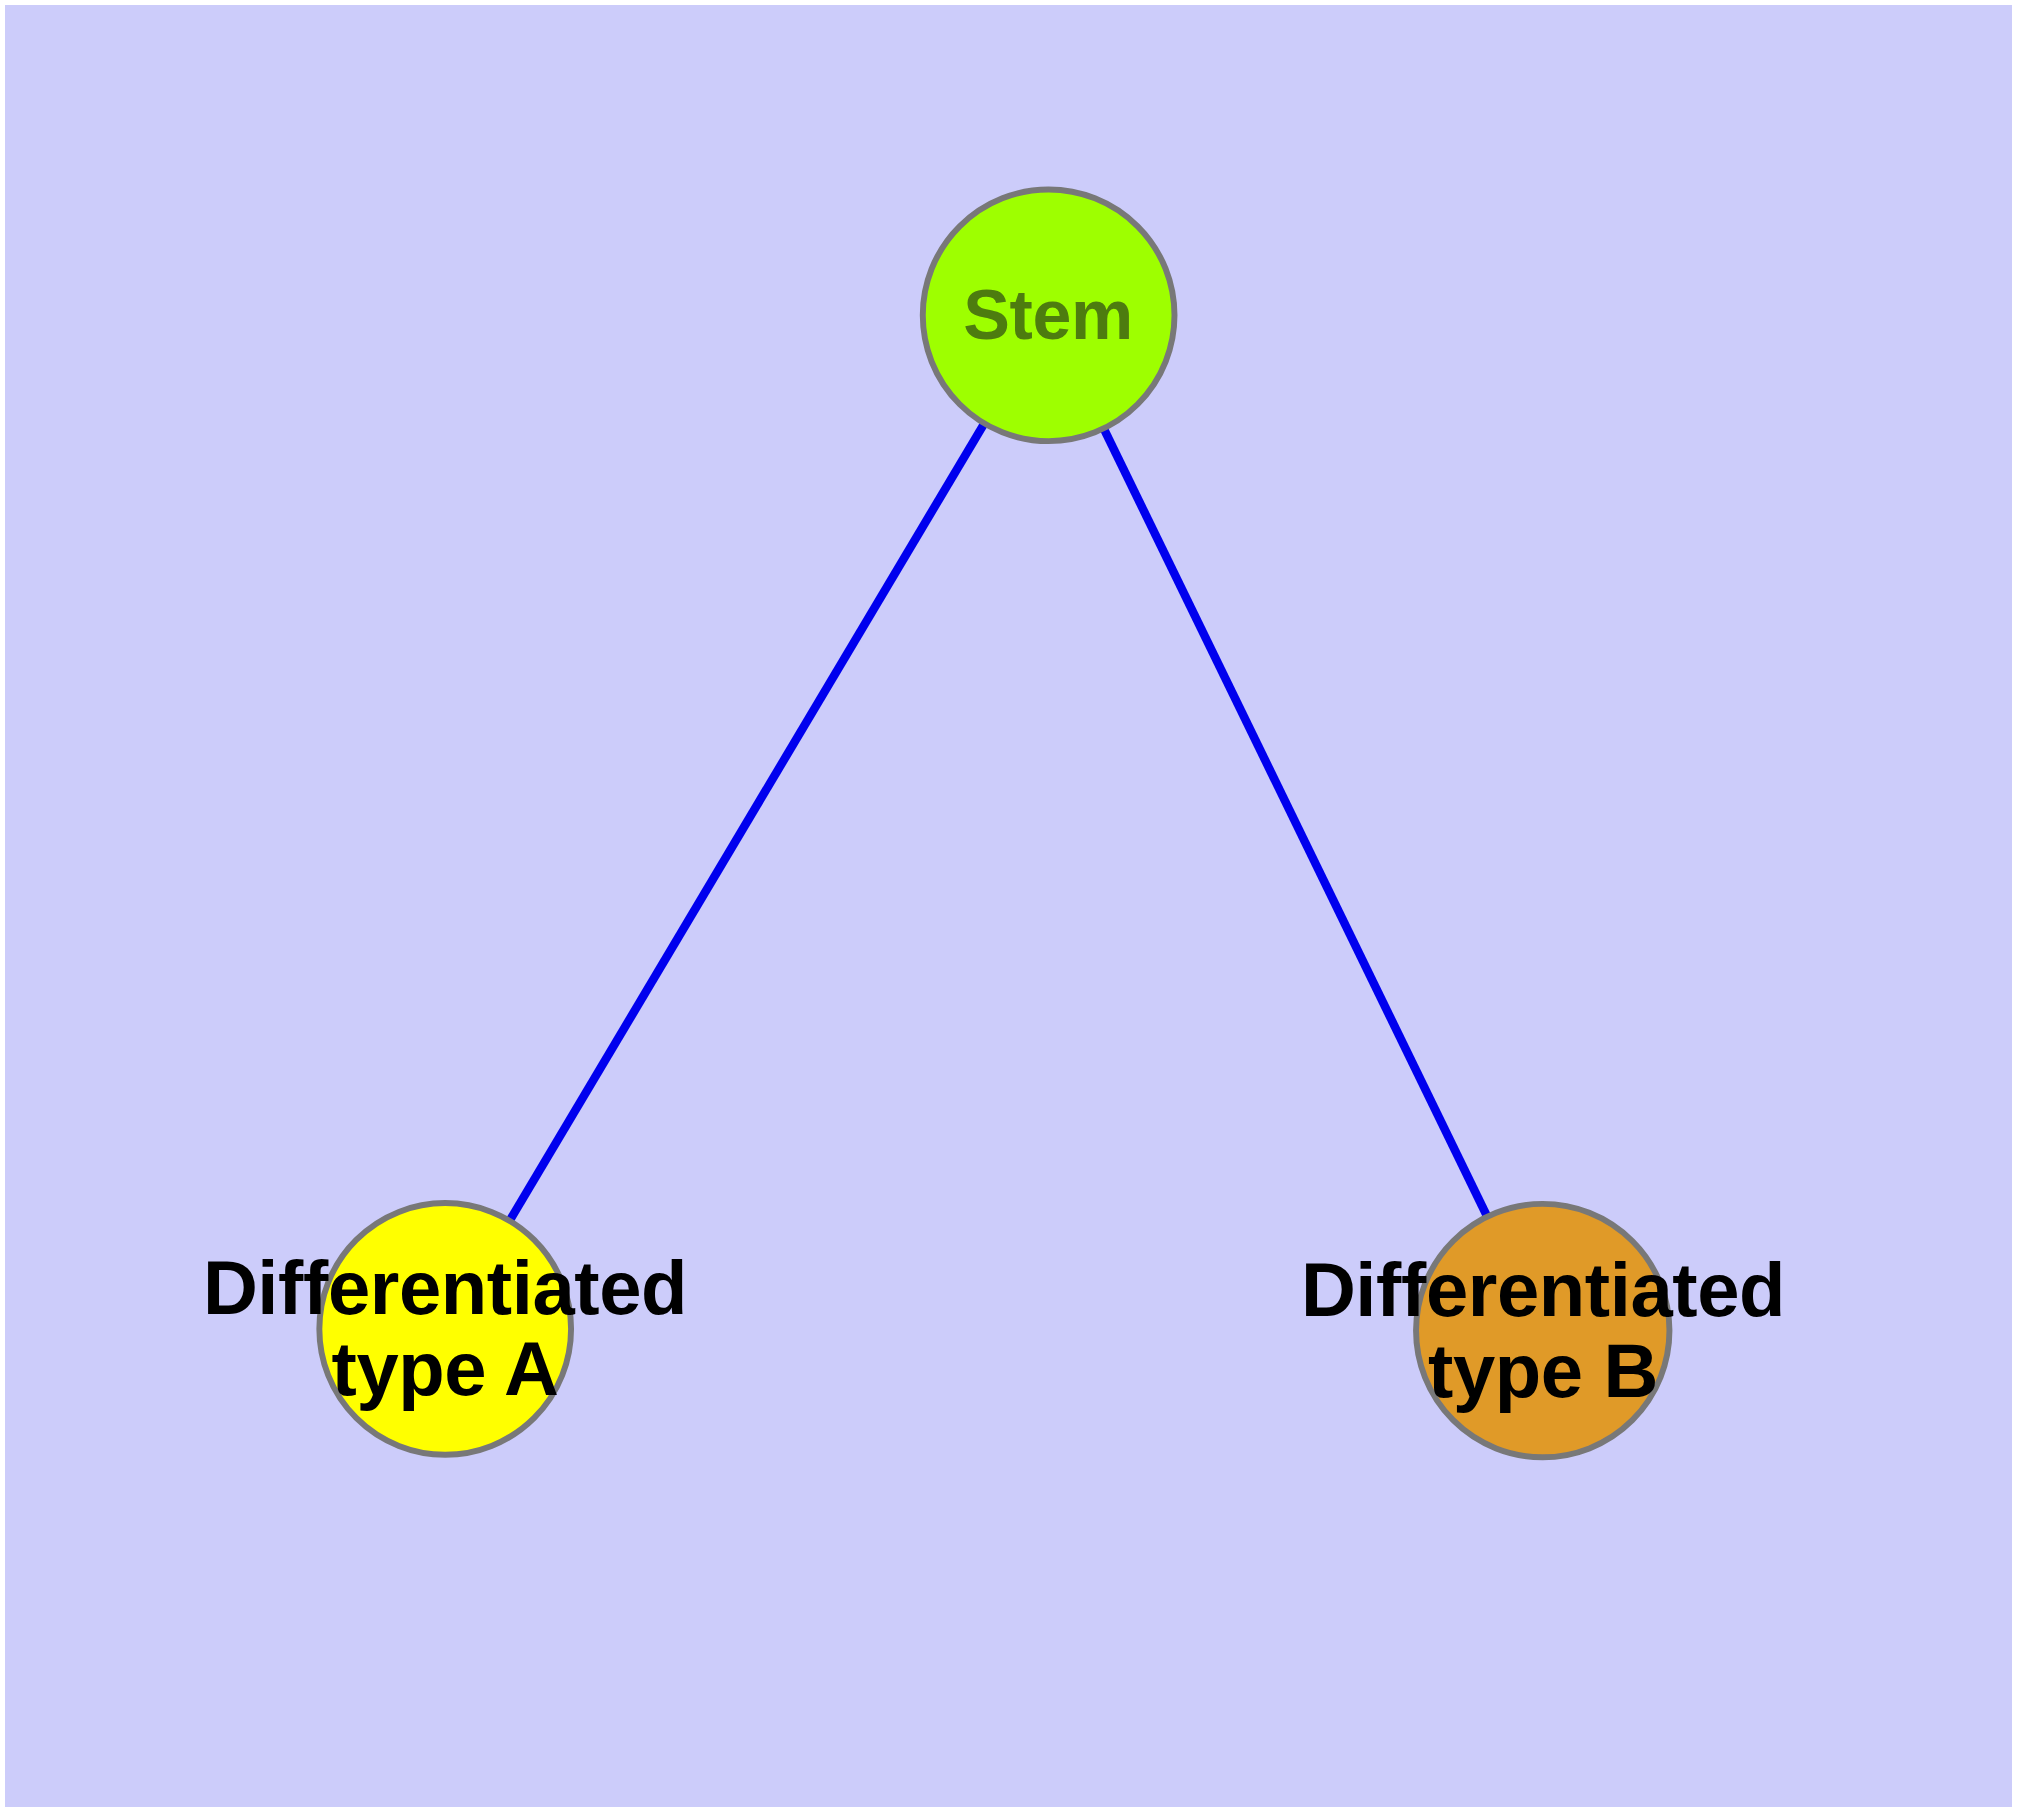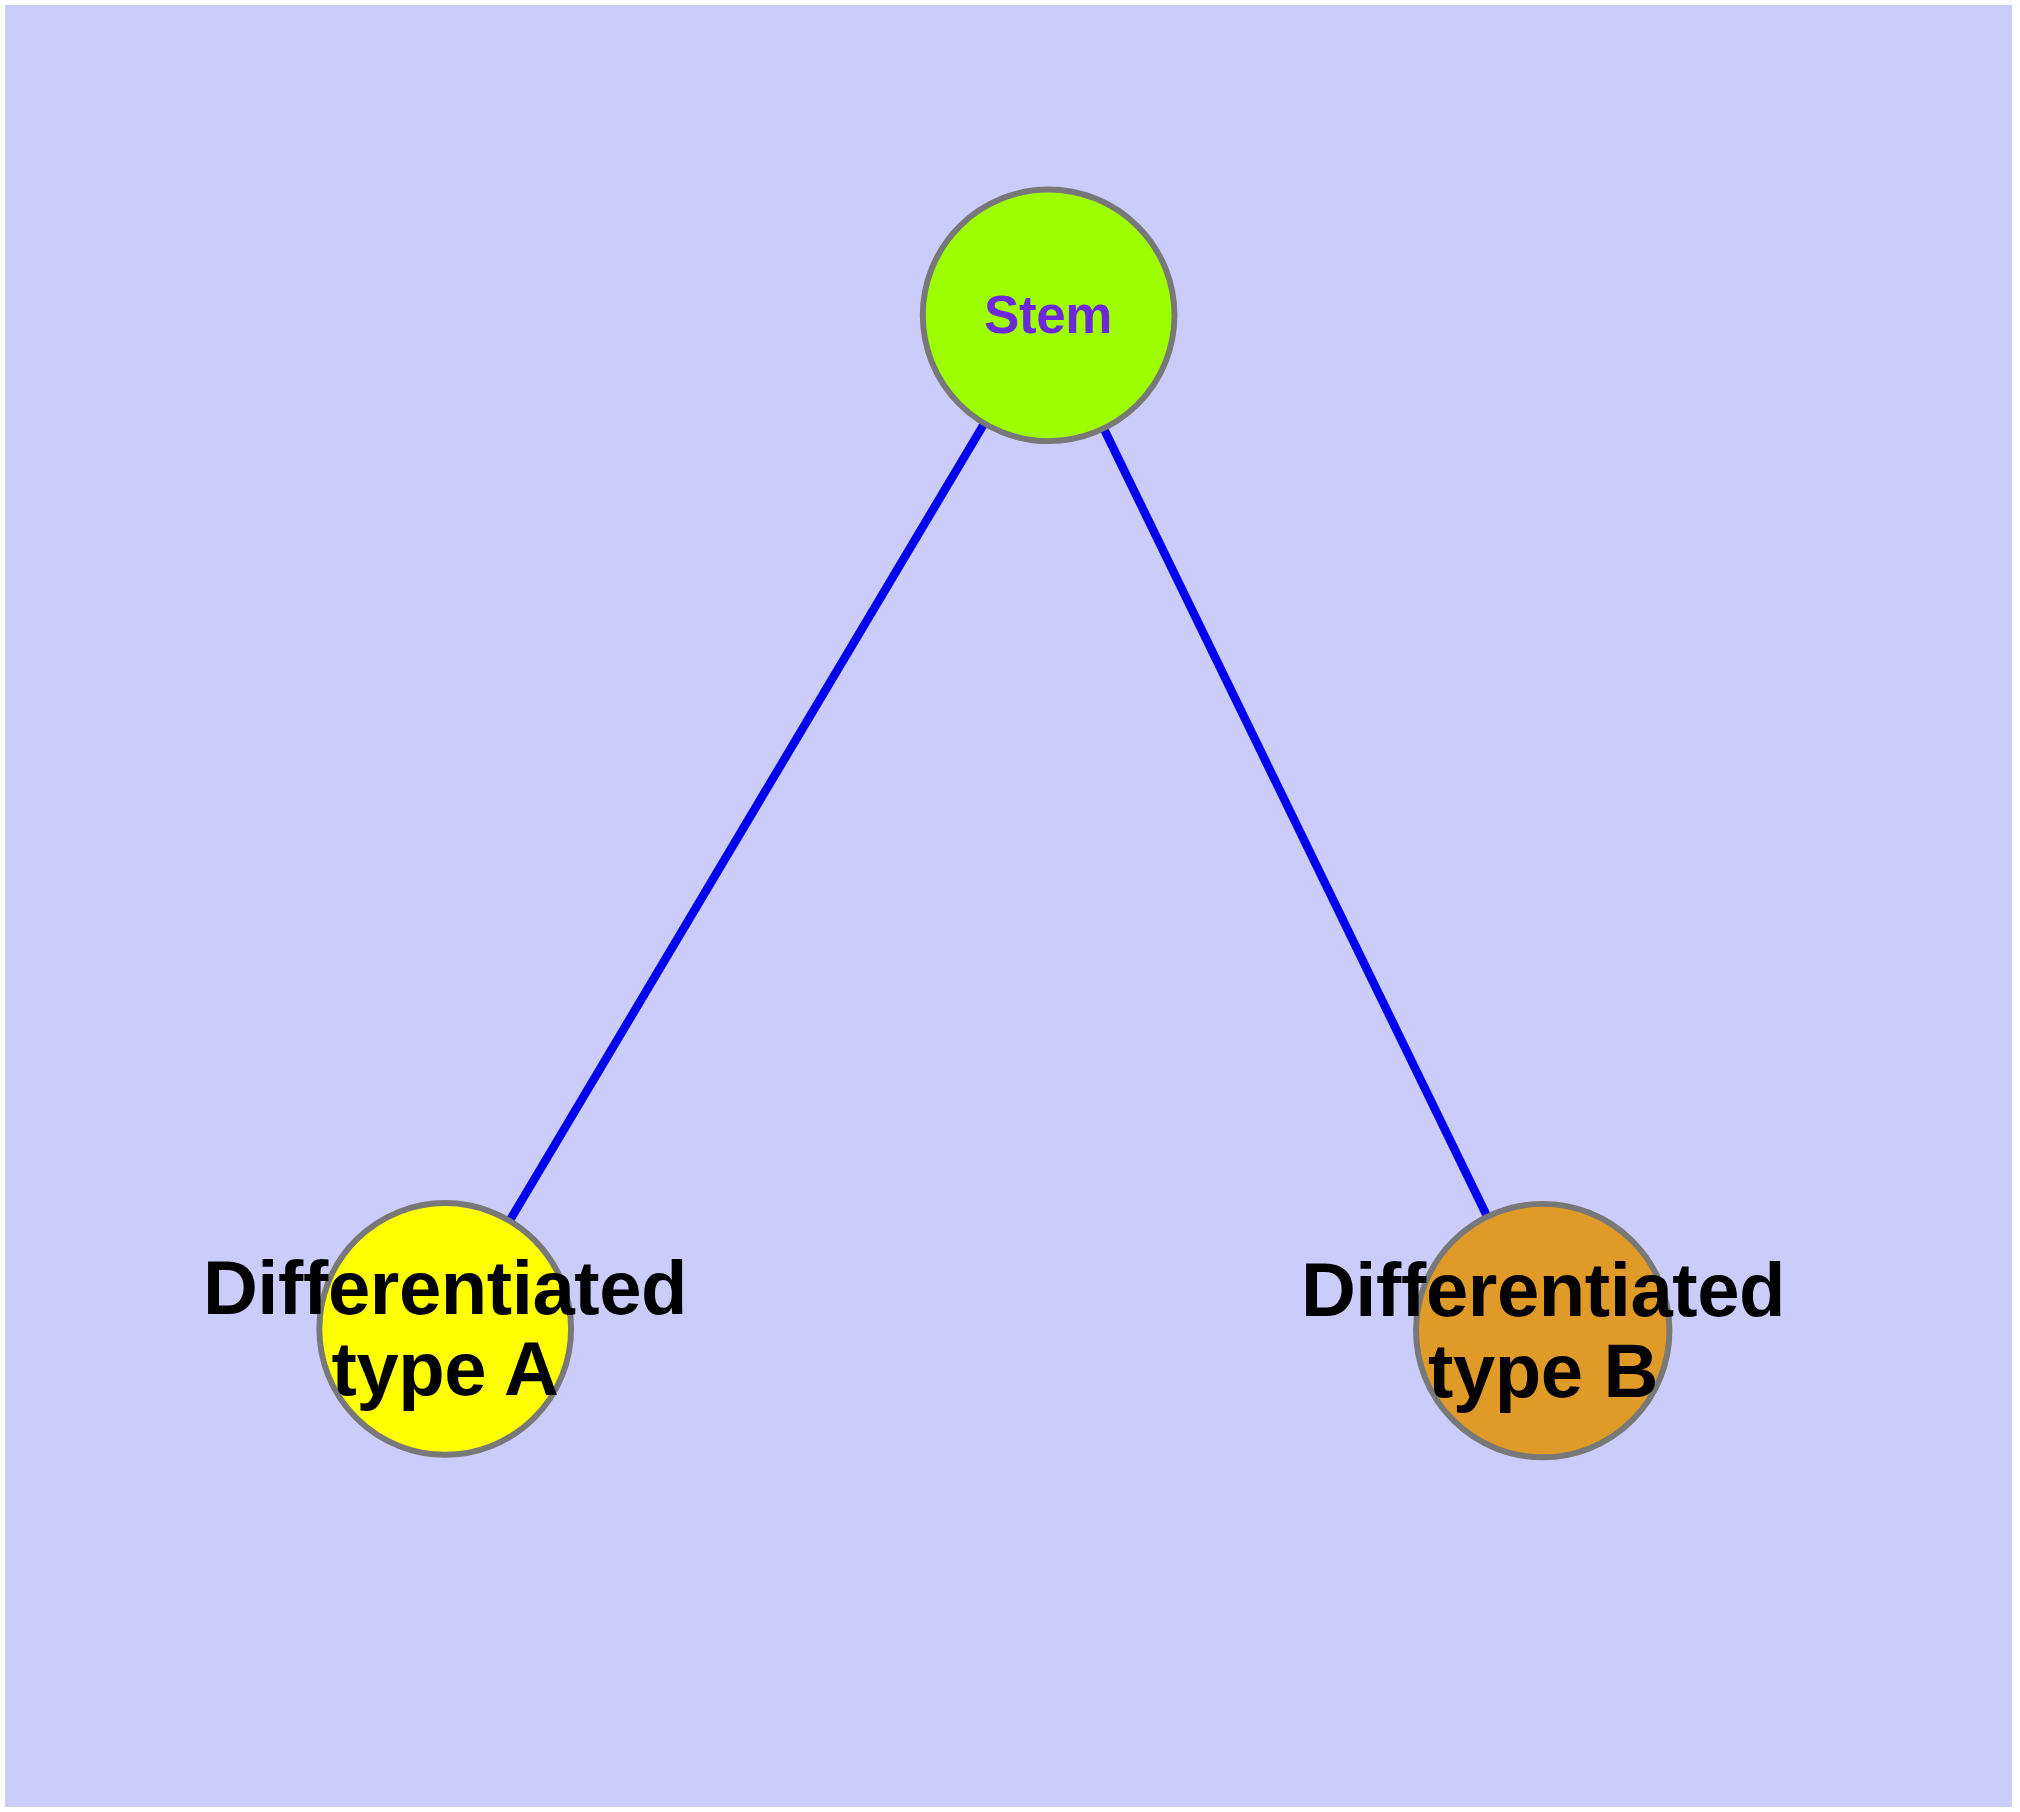--- a/index.html
+++ b/index.html
@@ -56,20 +56,20 @@
         <line x1="1301.761919797372" y1="505.07852472941966" x2="1754.8004996634565" y2="1436.0222960494357" stroke="#0000ee" stroke-width="10" stroke-linecap="butt"></line>
       </g>
     <g id="nodes-layer">
         <circle cx="1237" cy="372" r="148.5" fill="#9eff00" stroke="#787878" stroke-width="7"></circle>
         <circle cx="525" cy="1568" r="148.5" fill="#ffff00" stroke="#787878" stroke-width="7"></circle>
         <circle cx="1820" cy="1570" r="149.5" fill="#e09a28" stroke="#787878" stroke-width="7"></circle>
       </g>
   </svg>
 
   <div id="labels-layer">
-      <div class="node-label" style="left: 1048px; top: 315px; font-size: 53px; color: #6d28d9;">Stem</div>
+      <div class="node-label" style="left: 1048px; top: 315px; font-size: 70px; color: #4d7c0f;">Stem</div>
       <div class="node-label" style="left: 445px; top: 1329px; font-size: 76px; color: rgb(0, 0, 0);">Differentiated
 type A</div>
       <div class="node-label" style="left: 1543px; top: 1331px; font-size: 76px; color: rgb(0, 0, 0);">Differentiated
 type B</div>
     </div>
 </div>
 
 
 </body></html>

